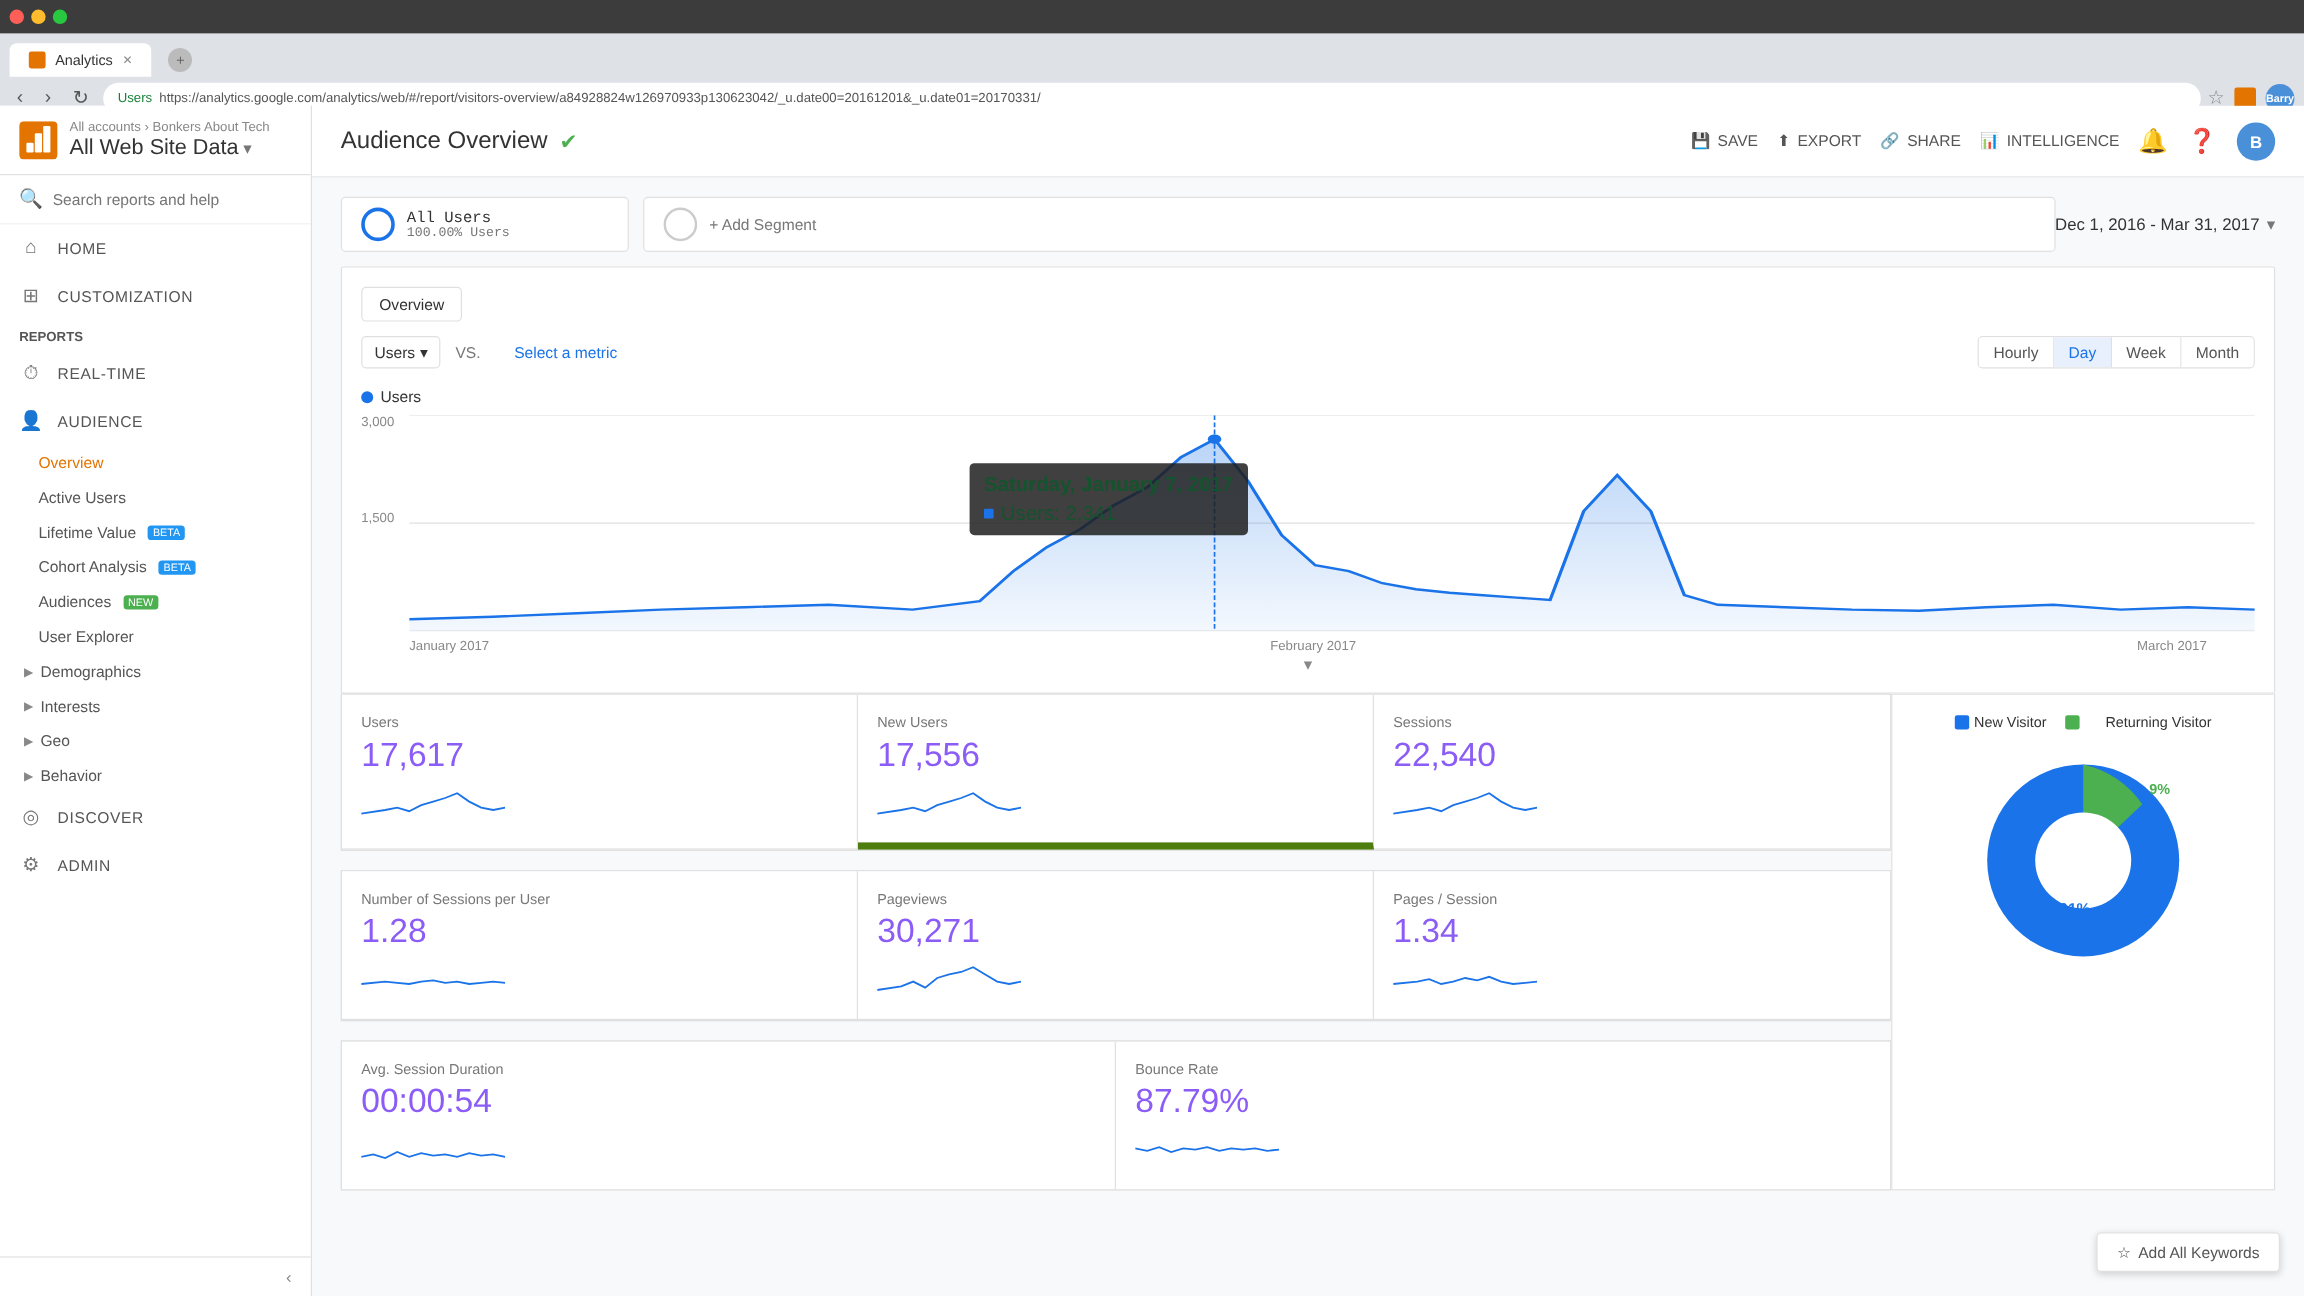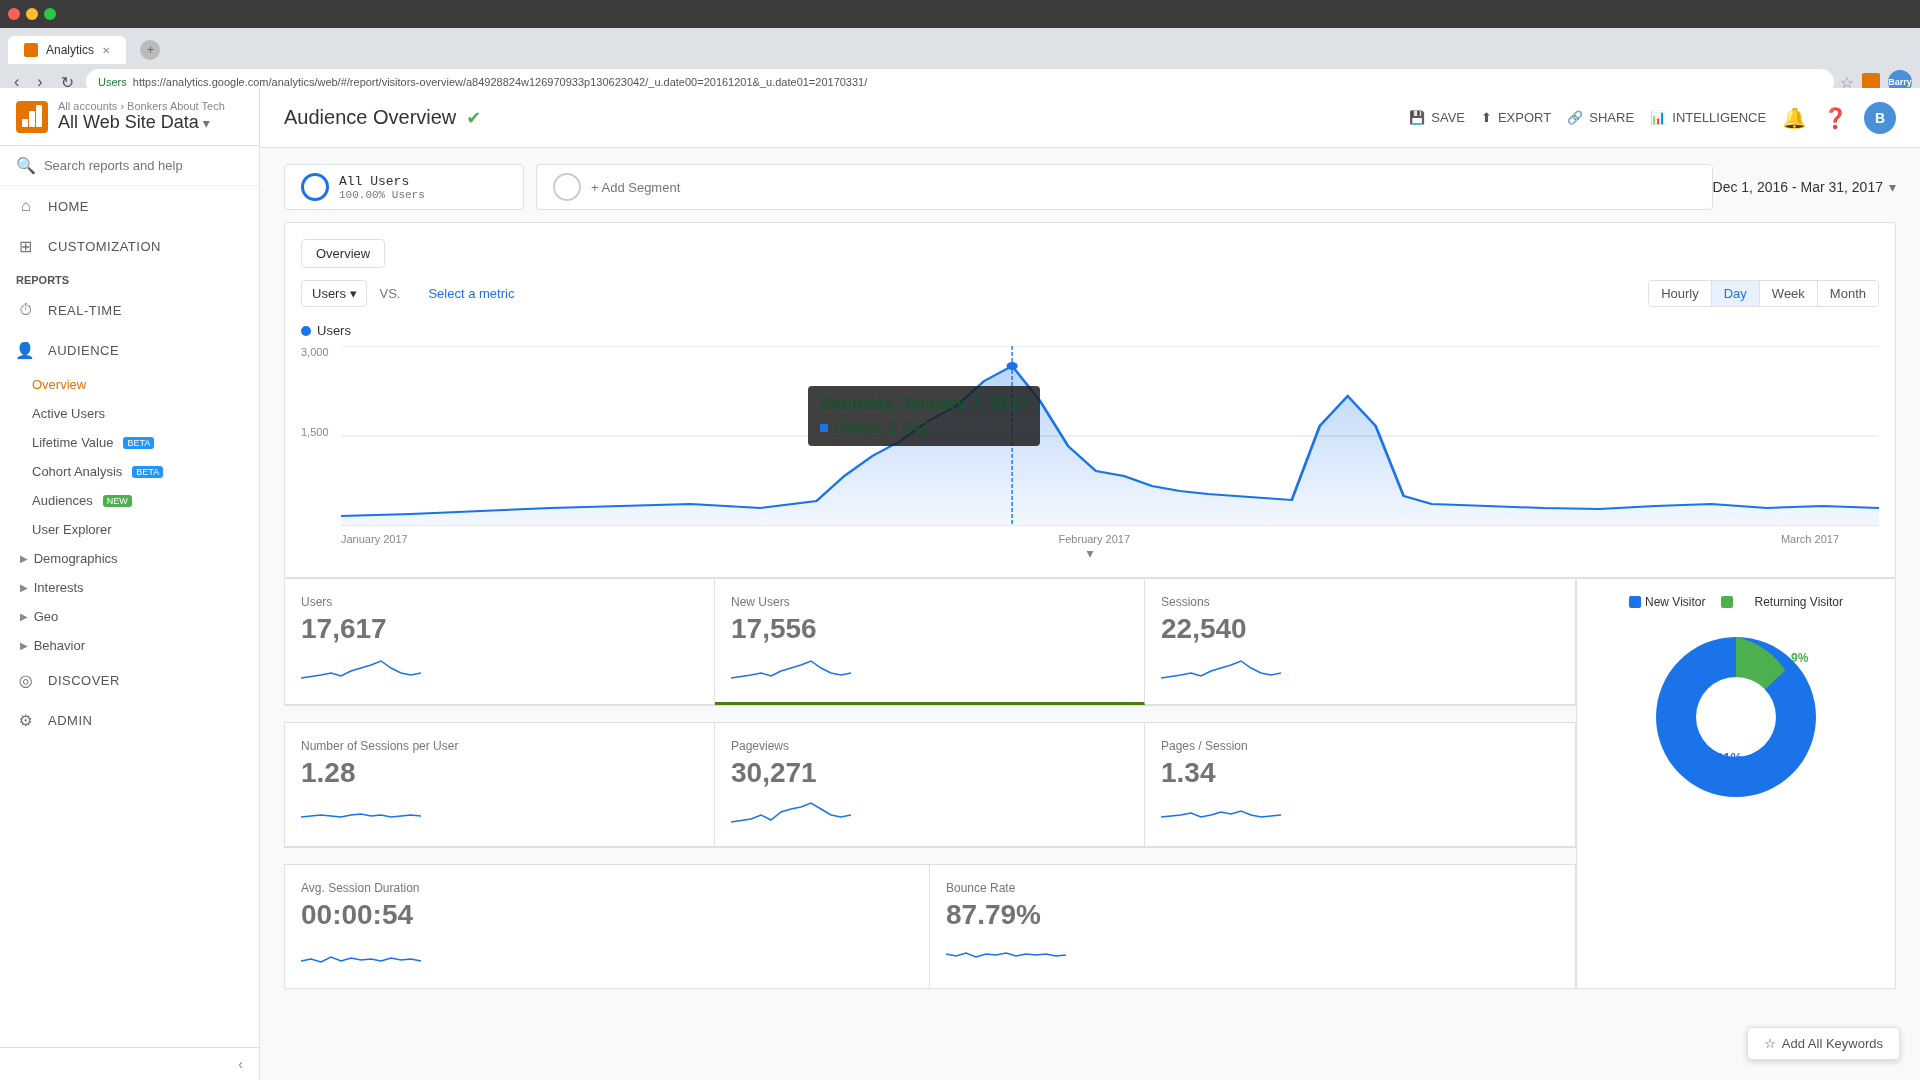--- a/index.html
+++ b/index.html
@@ -81,21 +81,21 @@
     .tooltip-box { position: absolute; background: rgba(30,30,30,0.85); color: #14532d; border-radius: 4px; padding: 8px 12px; font-size: 17px; left: 440px; top: 40px; pointer-events: none; white-space: nowrap; margin-left: 27px; }
     .tooltip-title { font-weight: 600; margin-bottom: 4px; }
     .tooltip-row { display: flex; align-items: center; gap: 6px; }
     .tooltip-dot { width: 8px; height: 8px; border-radius: 1px; background: #1a73e8; }
     .chart-bottom-arrow { text-align: center; color: #888; font-size: 14px; }
 
     
     .metrics-grid { display: grid; grid-template-columns: repeat(3, 1fr); gap: 0; border: 1px solid #e0e0e0; background: #e0e0e0; margin-bottom: 16px; }
     .metric-cell { background: #fff; padding: 16px; border: none; }
     .metric-label { font-size: 12px; color: #777; margin-bottom: 4px; }
-    .metric-value { font-size: 28px; font-weight: 700; color: #737373; margin-bottom: 8px; }
+    .metric-value { font-size: 28px; font-weight: 400; color: #8b5cf6; margin-bottom: 8px; }
     .metric-sparkline { height: 30px; }
     .metrics-row2 { display: grid; grid-template-columns: repeat(3, 1fr); gap: 0; border: 1px solid #e0e0e0; background: #e0e0e0; margin-bottom: 16px; }
     .metrics-row3 { display: grid; grid-template-columns: repeat(2, 1fr); gap: 0; border: 1px solid #e0e0e0; background: #e0e0e0; }
     .pie-legend { display: flex; align-items: center; gap: 16px; margin-bottom: 8px; justify-content: center; font-size: 12px; }
     .legend-dot-blue { width: 12px; height: 12px; background: #1a73e8; border-radius: 2px; }
     .legend-dot-green { width: 12px; height: 12px; background: #4CAF50; border-radius: 2px; }
 
     
     .add-keywords-btn { position: fixed; bottom: 20px; right: 20px; background: #fff; border: 1px solid #e0e0e0; border-radius: 4px; padding: 8px 16px; font-size: 13px; color: #555; cursor: pointer; display: flex; align-items: center; gap: 6px; box-shadow: 0 2px 6px rgba(0,0,0,0.15); }
     .overview-tab-btn { border: 1px solid #e0e0e0; border-radius: 4px; padding: 6px 14px; font-size: 13px; background: #fff; cursor: pointer; color: #333; font-weight: 500; }
@@ -399,21 +399,21 @@
         <div style="flex:1;">
 
           <div class="metrics-grid">
             <div class="metric-cell" style="border-right:1px solid #e0e0e0;border-bottom:1px solid #e0e0e0;">
               <div class="metric-label">Users</div>
               <div class="metric-value">17,617</div>
               <svg class="metric-sparkline" viewBox="0 0 120 30" preserveAspectRatio="none">
                 <polyline points="0,25 20,22 30,20 40,23 50,18 60,15 70,12 80,8 90,15 100,20 110,22 120,20" fill="none" stroke="#1a73e8" stroke-width="1.5"></polyline>
               </svg>
             </div>
-            <div class="metric-cell" style="border-right:1px solid #e0e0e0;border-bottom:3px solid #4d7c0f;">
+            <div class="metric-cell" style="border-right:1px solid #e0e0e0;border-bottom:6px solid #4d7c0f;">
               <div class="metric-label">New Users</div>
               <div class="metric-value">17,556</div>
               <svg class="metric-sparkline" viewBox="0 0 120 30" preserveAspectRatio="none">
                 <polyline points="0,25 20,22 30,20 40,23 50,18 60,15 70,12 80,8 90,15 100,20 110,22 120,20" fill="none" stroke="#1a73e8" stroke-width="1.5"></polyline>
               </svg>
             </div>
             <div class="metric-cell" style="border-bottom:1px solid #e0e0e0;">
               <div class="metric-label">Sessions</div>
               <div class="metric-value">22,540</div>
               <svg class="metric-sparkline" viewBox="0 0 120 30" preserveAspectRatio="none">

